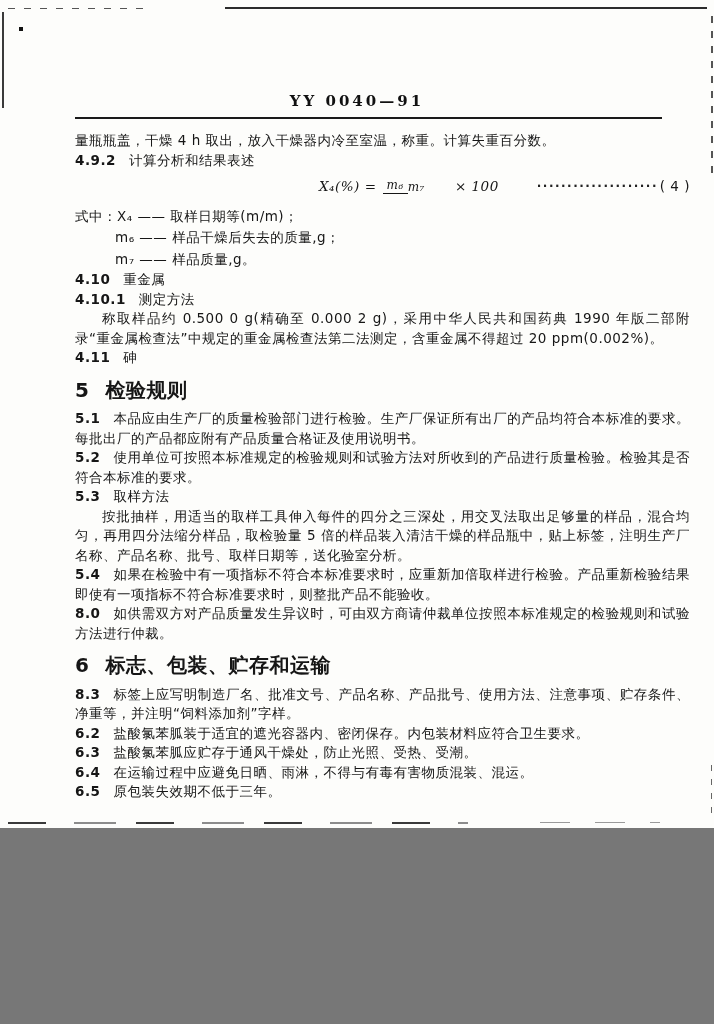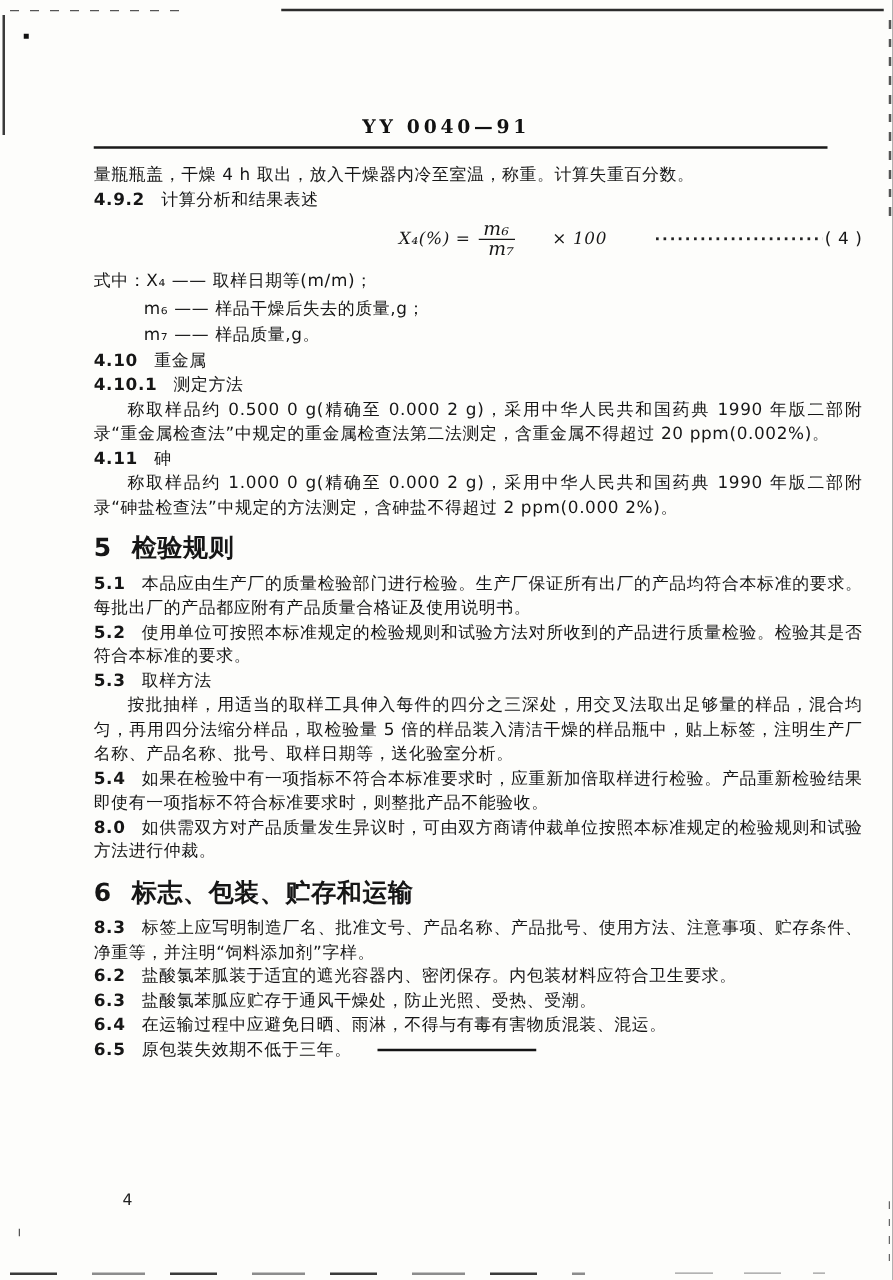--- a/index.html
+++ b/index.html
@@ -1,18 +1,18 @@
 <!DOCTYPE html>
 <html><head>
 <meta charset="utf-8">
 <style>
   html,body{margin:0;padding:0;background:#777;}
   .page{
     position:relative;
-    width:714px;height:1024px;
+    width:714px;height:828px;
     background:#fdfdfb;
     overflow:hidden;
     font-family:"DejaVu Sans", sans-serif;
     color:#161616;
     margin:0 auto;
   }
   
   .art{position:absolute;pointer-events:none;}
   .art-top-main{left:225px;top:7px;width:482px;height:2px;background:#2c2c2c;}
   .art-top-left{left:8px;top:8px;width:140px;height:1px;
@@ -52,22 +52,22 @@
   .indent{text-indent:2em;}
   .sec-head{font-weight:bold;font-size:20px;margin:13px 0 9px 0 !important;}
   .sec-head .num{margin-right:16px;}
   
   .formula-row{
     display:flex;align-items:center;
     margin:7px 0 9px 0;
     padding-left:220px;
   }
   .fvar{font-family:"DejaVu Serif", serif;font-style:italic;font-size:13.5px;white-space:nowrap;margin-left:24px;}
-  .frac{display:inline-flex;flex-direction:column;align-items:flex-end;
-    margin:0 6px;font-family:"DejaVu Serif", serif;font-style:italic;font-size:15px;line-height:13px;}
+  .frac{display:inline-flex;flex-direction:row;align-items:flex-end;
+    margin:0 6px;font-family:"DejaVu Serif", serif;font-style:italic;font-size:12px;line-height:13px;}
   .frac .fnum{border-bottom:1.2px solid #161616;padding:0 4px 1px 4px;}
   .frac .fden{padding-top:1px;}
   .dots{flex:1;overflow:hidden;white-space:nowrap;margin-left:38px;
     font-weight:bold;letter-spacing:1.5px;font-size:12px;color:#222;}
   .eqno{white-space:nowrap;margin-left:2px;font-size:13.5px;}
   
   .where{line-height:21.5px;}
   .where-sub{padding-left:40px;}
   
   .end-rule{position:absolute;left:302px;top:839px;width:127px;height:2px;background:#141414;}
@@ -110,21 +110,20 @@
 
     <p class="where">式中：X₄ —— 取样日期等(m/m)；</p>
     <p class="where where-sub">m₆ —— 样品干燥后失去的质量,g；</p>
     <p class="where where-sub">m₇ —— 样品质量,g。</p>
 
     <p><span class="num">4.10</span><span>重金属</span></p>
     <p><span class="num">4.10.1</span><span>测定方法</span></p>
     <p class="indent">称取样品约 0.500 0 g(精确至 0.000 2 g)，采用中华人民共和国药典 1990 年版二部附录“重金属检查法”中规定的重金属检查法第二法测定，含重金属不得超过 20 ppm(0.002%)。</p>
 
     <p><span class="num">4.11</span><span>砷</span></p>
-    <p class="indent">称取样品约 1.000 0 g(精确至 0.000 2 g)，采用中华人民共和国药典 1990 年版二部附录“砷盐检查法”中规定的方法测定，含砷盐不得超过 2 ppm(0.000 2%)。</p>
 
     <p class="sec-head"><span class="num">5</span><span>检验规则</span></p>
 
     <p><span class="num">5.1</span><span>本品应由生产厂的质量检验部门进行检验。生产厂保证所有出厂的产品均符合本标准的要求。每批出厂的产品都应附有产品质量合格证及使用说明书。</span></p>
     <p><span class="num">5.2</span><span>使用单位可按照本标准规定的检验规则和试验方法对所收到的产品进行质量检验。检验其是否符合本标准的要求。</span></p>
     <p><span class="num">5.3</span><span>取样方法</span></p>
     <p class="indent">按批抽样，用适当的取样工具伸入每件的四分之三深处，用交叉法取出足够量的样品，混合均匀，再用四分法缩分样品，取检验量 5 倍的样品装入清洁干燥的样品瓶中，贴上标签，注明生产厂名称、产品名称、批号、取样日期等，送化验室分析。</p>
     <p><span class="num">5.4</span><span>如果在检验中有一项指标不符合本标准要求时，应重新加倍取样进行检验。产品重新检验结果即使有一项指标不符合标准要求时，则整批产品不能验收。</span></p>
     <p><span class="num">8.0</span><span>如供需双方对产品质量发生异议时，可由双方商请仲裁单位按照本标准规定的检验规则和试验方法进行仲裁。</span></p>
 

